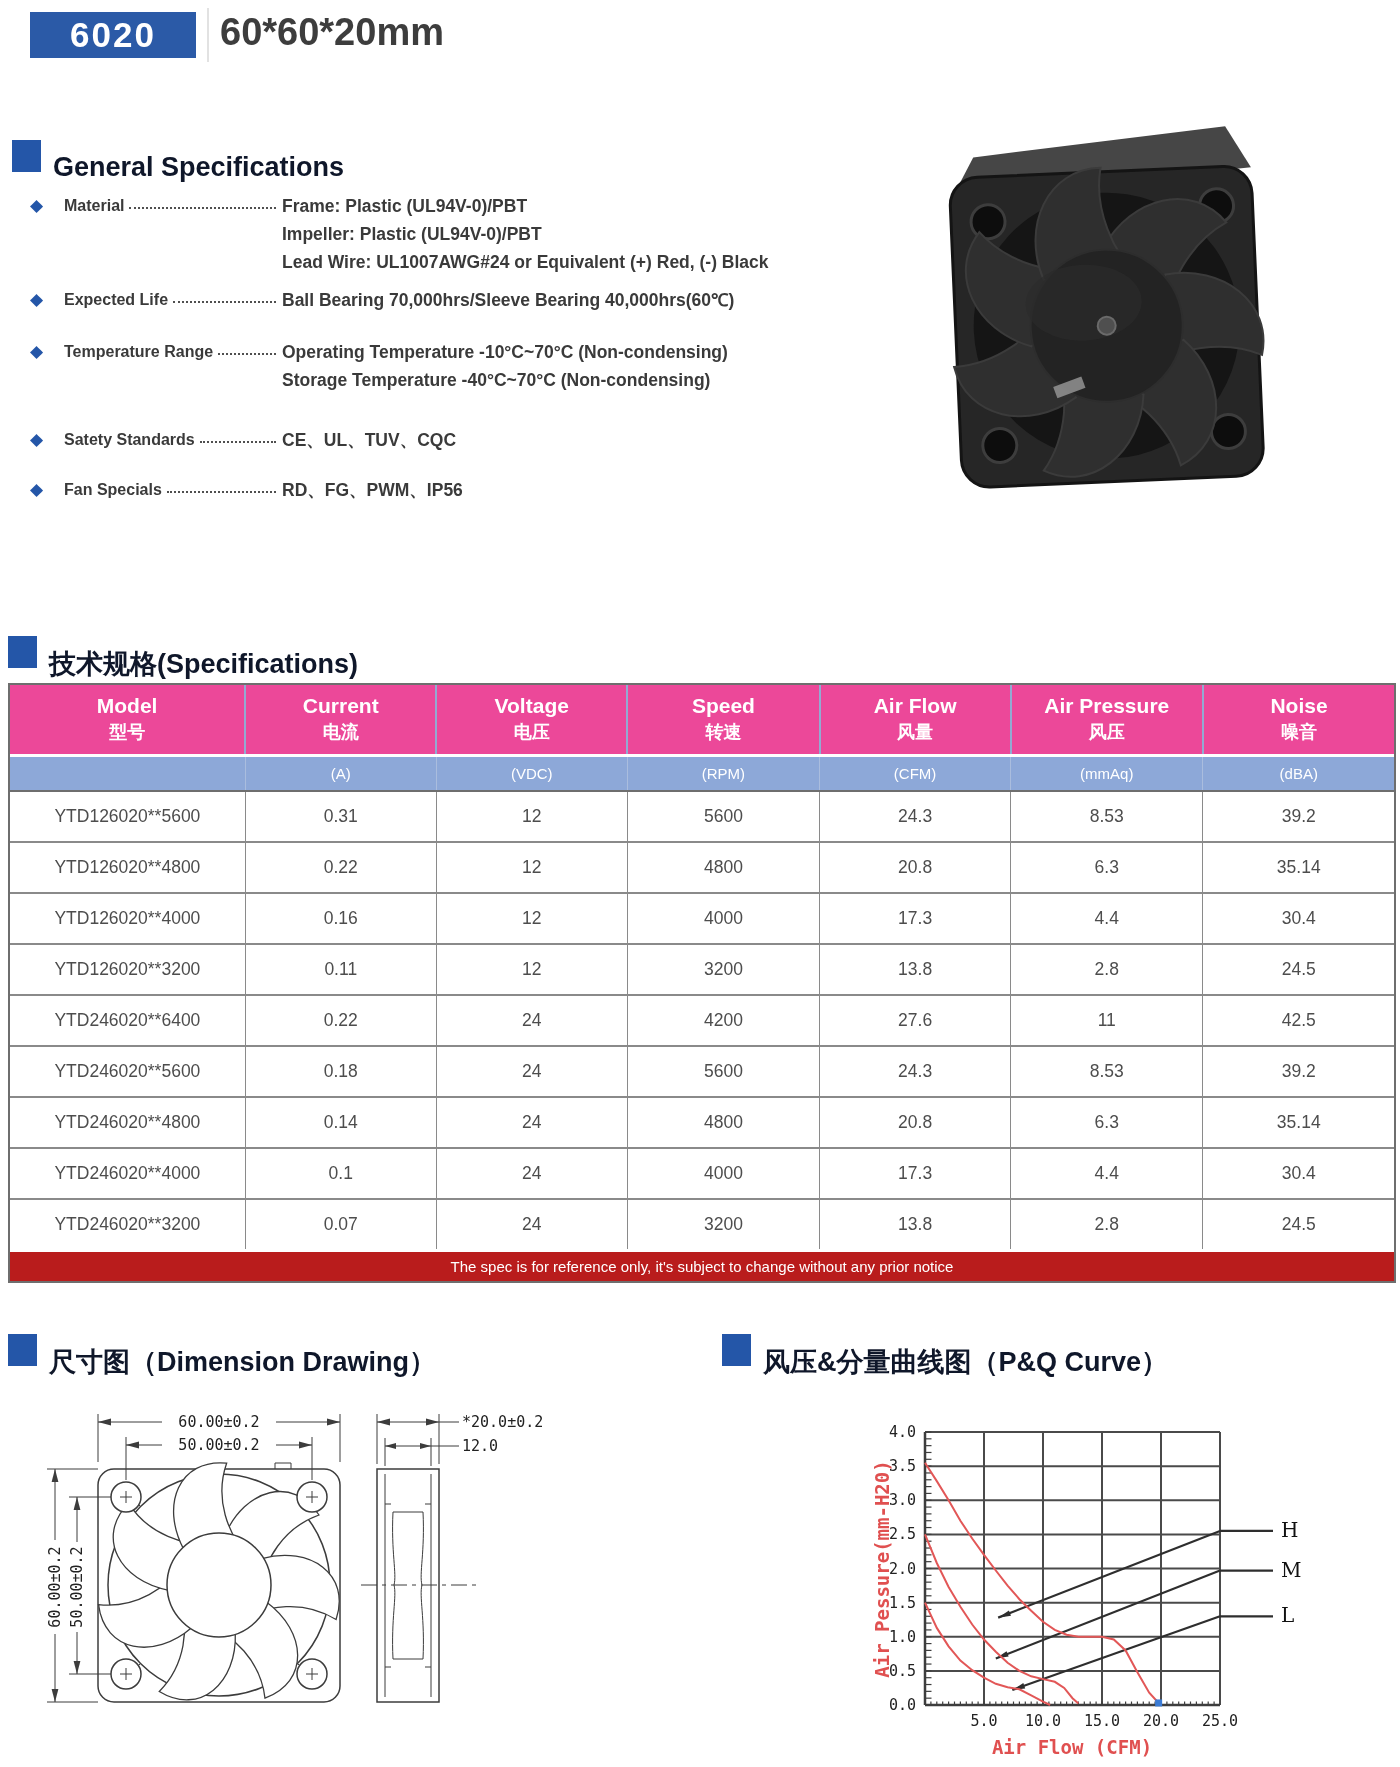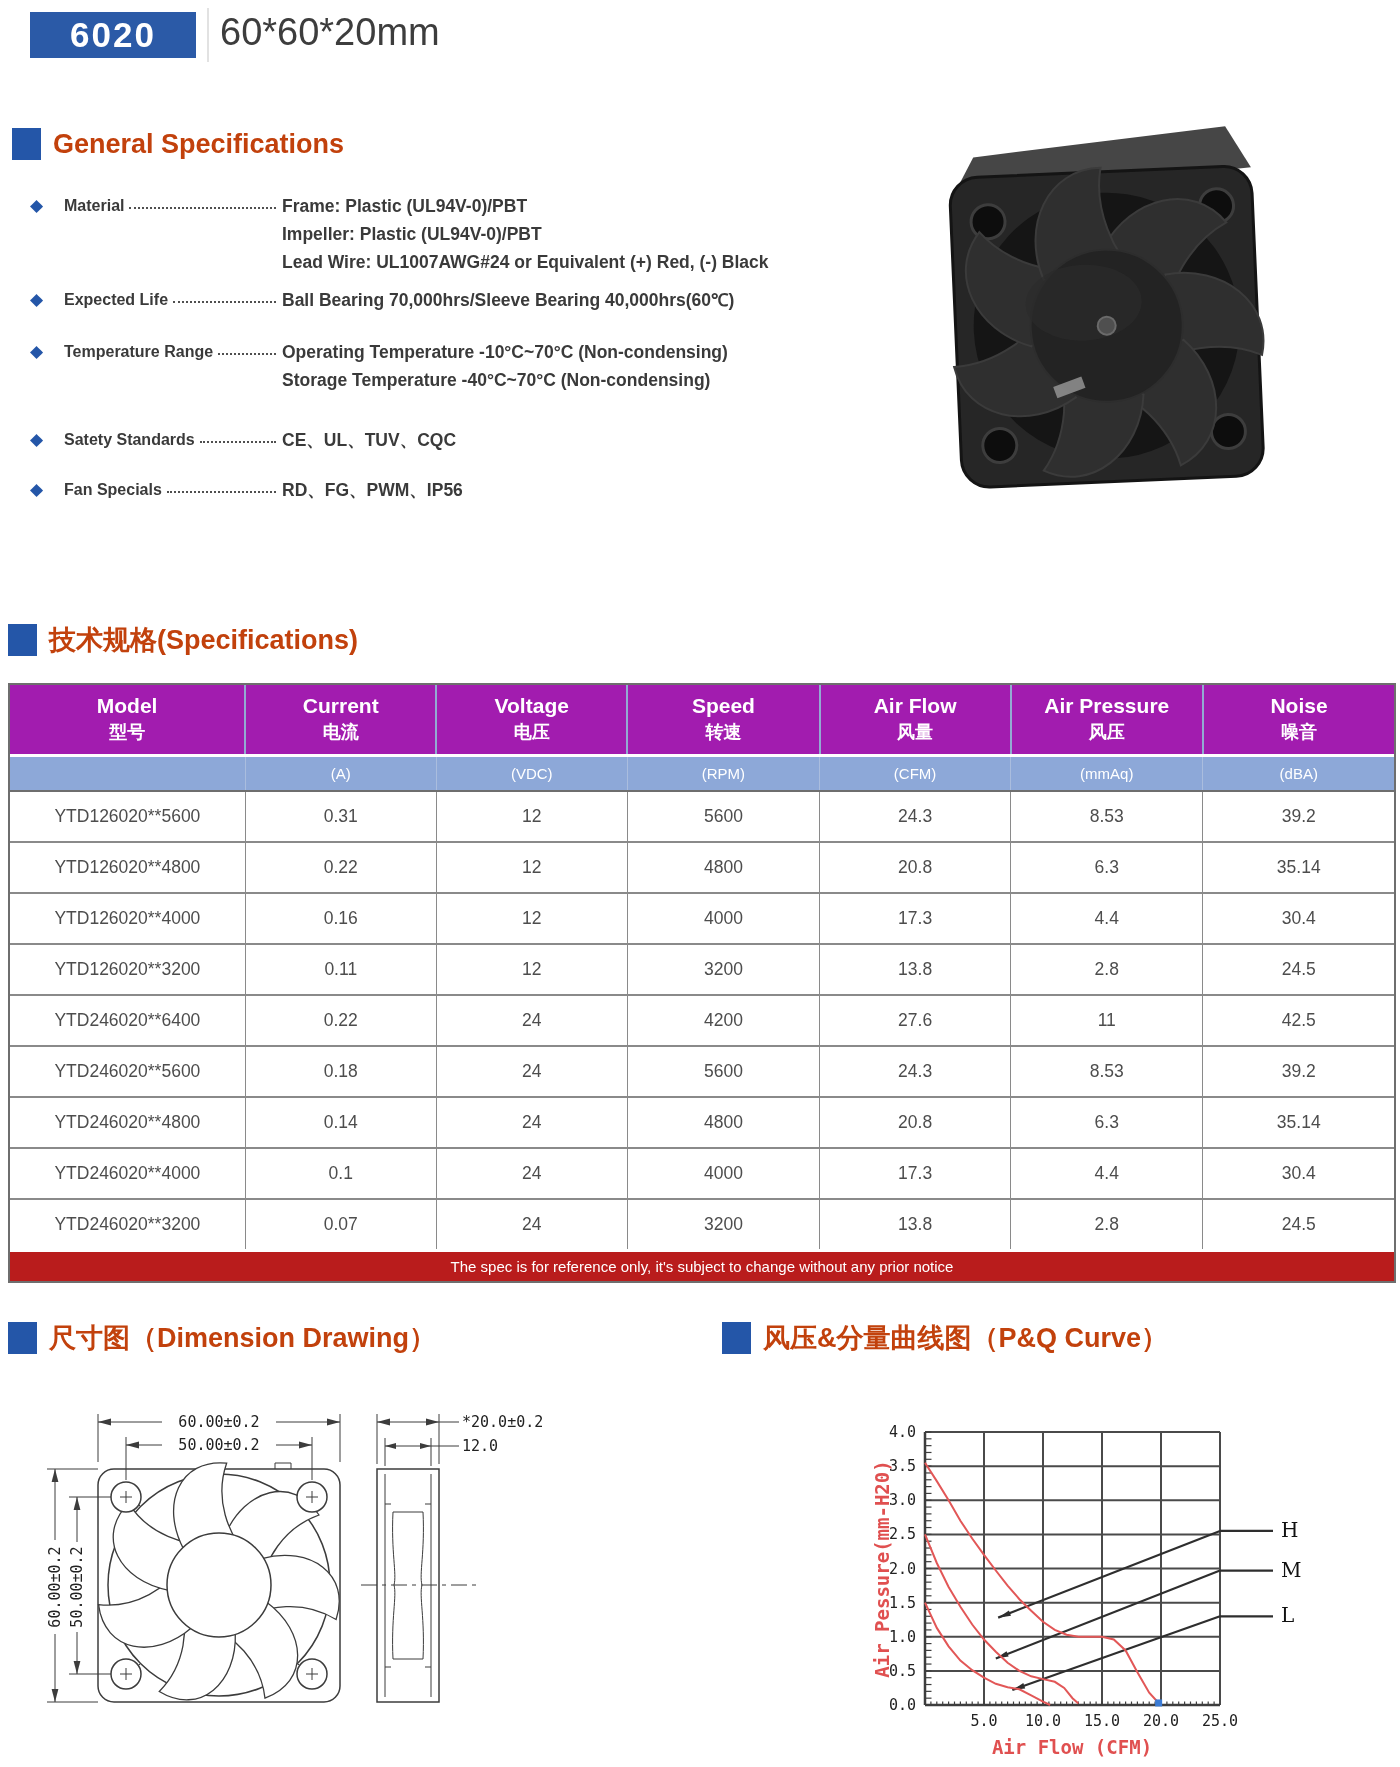--- a/index.html
+++ b/index.html
@@ -3,43 +3,43 @@
 <meta charset="utf-8">
 <style>
   html,body{margin:0;padding:0;background:#fff;}
   #page{position:relative;width:1400px;height:1767px;background:#fff;overflow:hidden;
         font-family:"Liberation Sans",sans-serif;color:#3a3a3a;border-radius:23px;}
 
   
   .badge{position:absolute;left:30px;top:12px;width:166px;height:46px;background:#2b5aa7;
          color:#fff;font-size:35px;font-weight:bold;display:flex;align-items:center;
          justify-content:center;letter-spacing:2px;}
-  .size-title{position:absolute;left:220px;top:11px;font-size:38px;font-weight:normal;color:#3d3d3d;}
+  .size-title{position:absolute;left:220px;top:11px;font-size:38px;font-weight:bold;color:#3d3d3d;}
   .badge-divider{position:absolute;left:207px;top:8px;width:2px;height:54px;background:#e2e2e2;}
 
   
   .sec-head{position:absolute;display:flex;align-items:center;gap:12px;}
   .sec-sq{width:29px;height:32px;background:#2456a8;flex:0 0 auto;}
-  .sec-title{font-size:27px;font-weight:bold;color:#c2410c;white-space:nowrap;}
+  .sec-title{font-size:27px;font-weight:bold;color:#0f172a;white-space:nowrap;margin-top:24px;}
 
   
   #general-list{position:absolute;left:30px;top:192px;width:800px;}
   .spec-item{display:grid;grid-template-columns:34px 218px 1fr;align-items:flex-start;}
   .diamond{color:#2456a8;font-size:17px;line-height:28px;}
   .spec-label-wrap{display:flex;align-items:flex-start;}
   .spec-label{font-size:16px;font-weight:bold;line-height:28px;white-space:nowrap;}
   .leader{flex:1;height:15px;border-bottom:2px dotted #4f4f4f;margin:0 6px 0 5px;}
   .spec-lines{display:flex;flex-direction:column;}
   .spec-line{font-size:17.5px;font-weight:bold;line-height:28px;white-space:nowrap;}
   .mb1{margin-bottom:10px}.mb2{margin-bottom:24px}.mb3{margin-bottom:32px}.mb4{margin-bottom:22px}
 
   
   .table-wrap{position:absolute;left:8px;top:683px;width:1384px;border:2px solid #6e6e6e;}
   table{width:100%;border-collapse:collapse;table-layout:fixed;}
-  th{background:#a21caf;color:#fff;padding:7px 0 9px 0;border-right:2px solid #93aad2;border-bottom:3px solid #fff;}
+  th{background:#ec4899;color:#fff;padding:7px 0 9px 0;border-right:2px solid #93aad2;border-bottom:3px solid #fff;}
   th:last-child{border-right:none;}
   .th-en{font-size:21px;font-weight:bold;line-height:27px;}
   .th-zh{font-size:18px;font-weight:bold;line-height:26px;}
   .unit-row td{background:#8da8d8;color:#fff;font-size:15px;height:31px;text-align:center;
                border-right:1px solid #aabdde;border-bottom:2px solid #6e6e6e;}
   .unit-row td:last-child{border-right:none;}
   tbody td{height:47px;text-align:center;color:#4d4d4d;font-size:17.5px;background:#fff;
            border-right:1px solid #8a8a8a;border-bottom:2px solid #8a8a8a;}
   tbody td:last-child{border-right:none;}
   td.disclaimer{background:#b91c1c;color:#fff;font-size:15px;height:27px;border-top:3px solid #fff;

